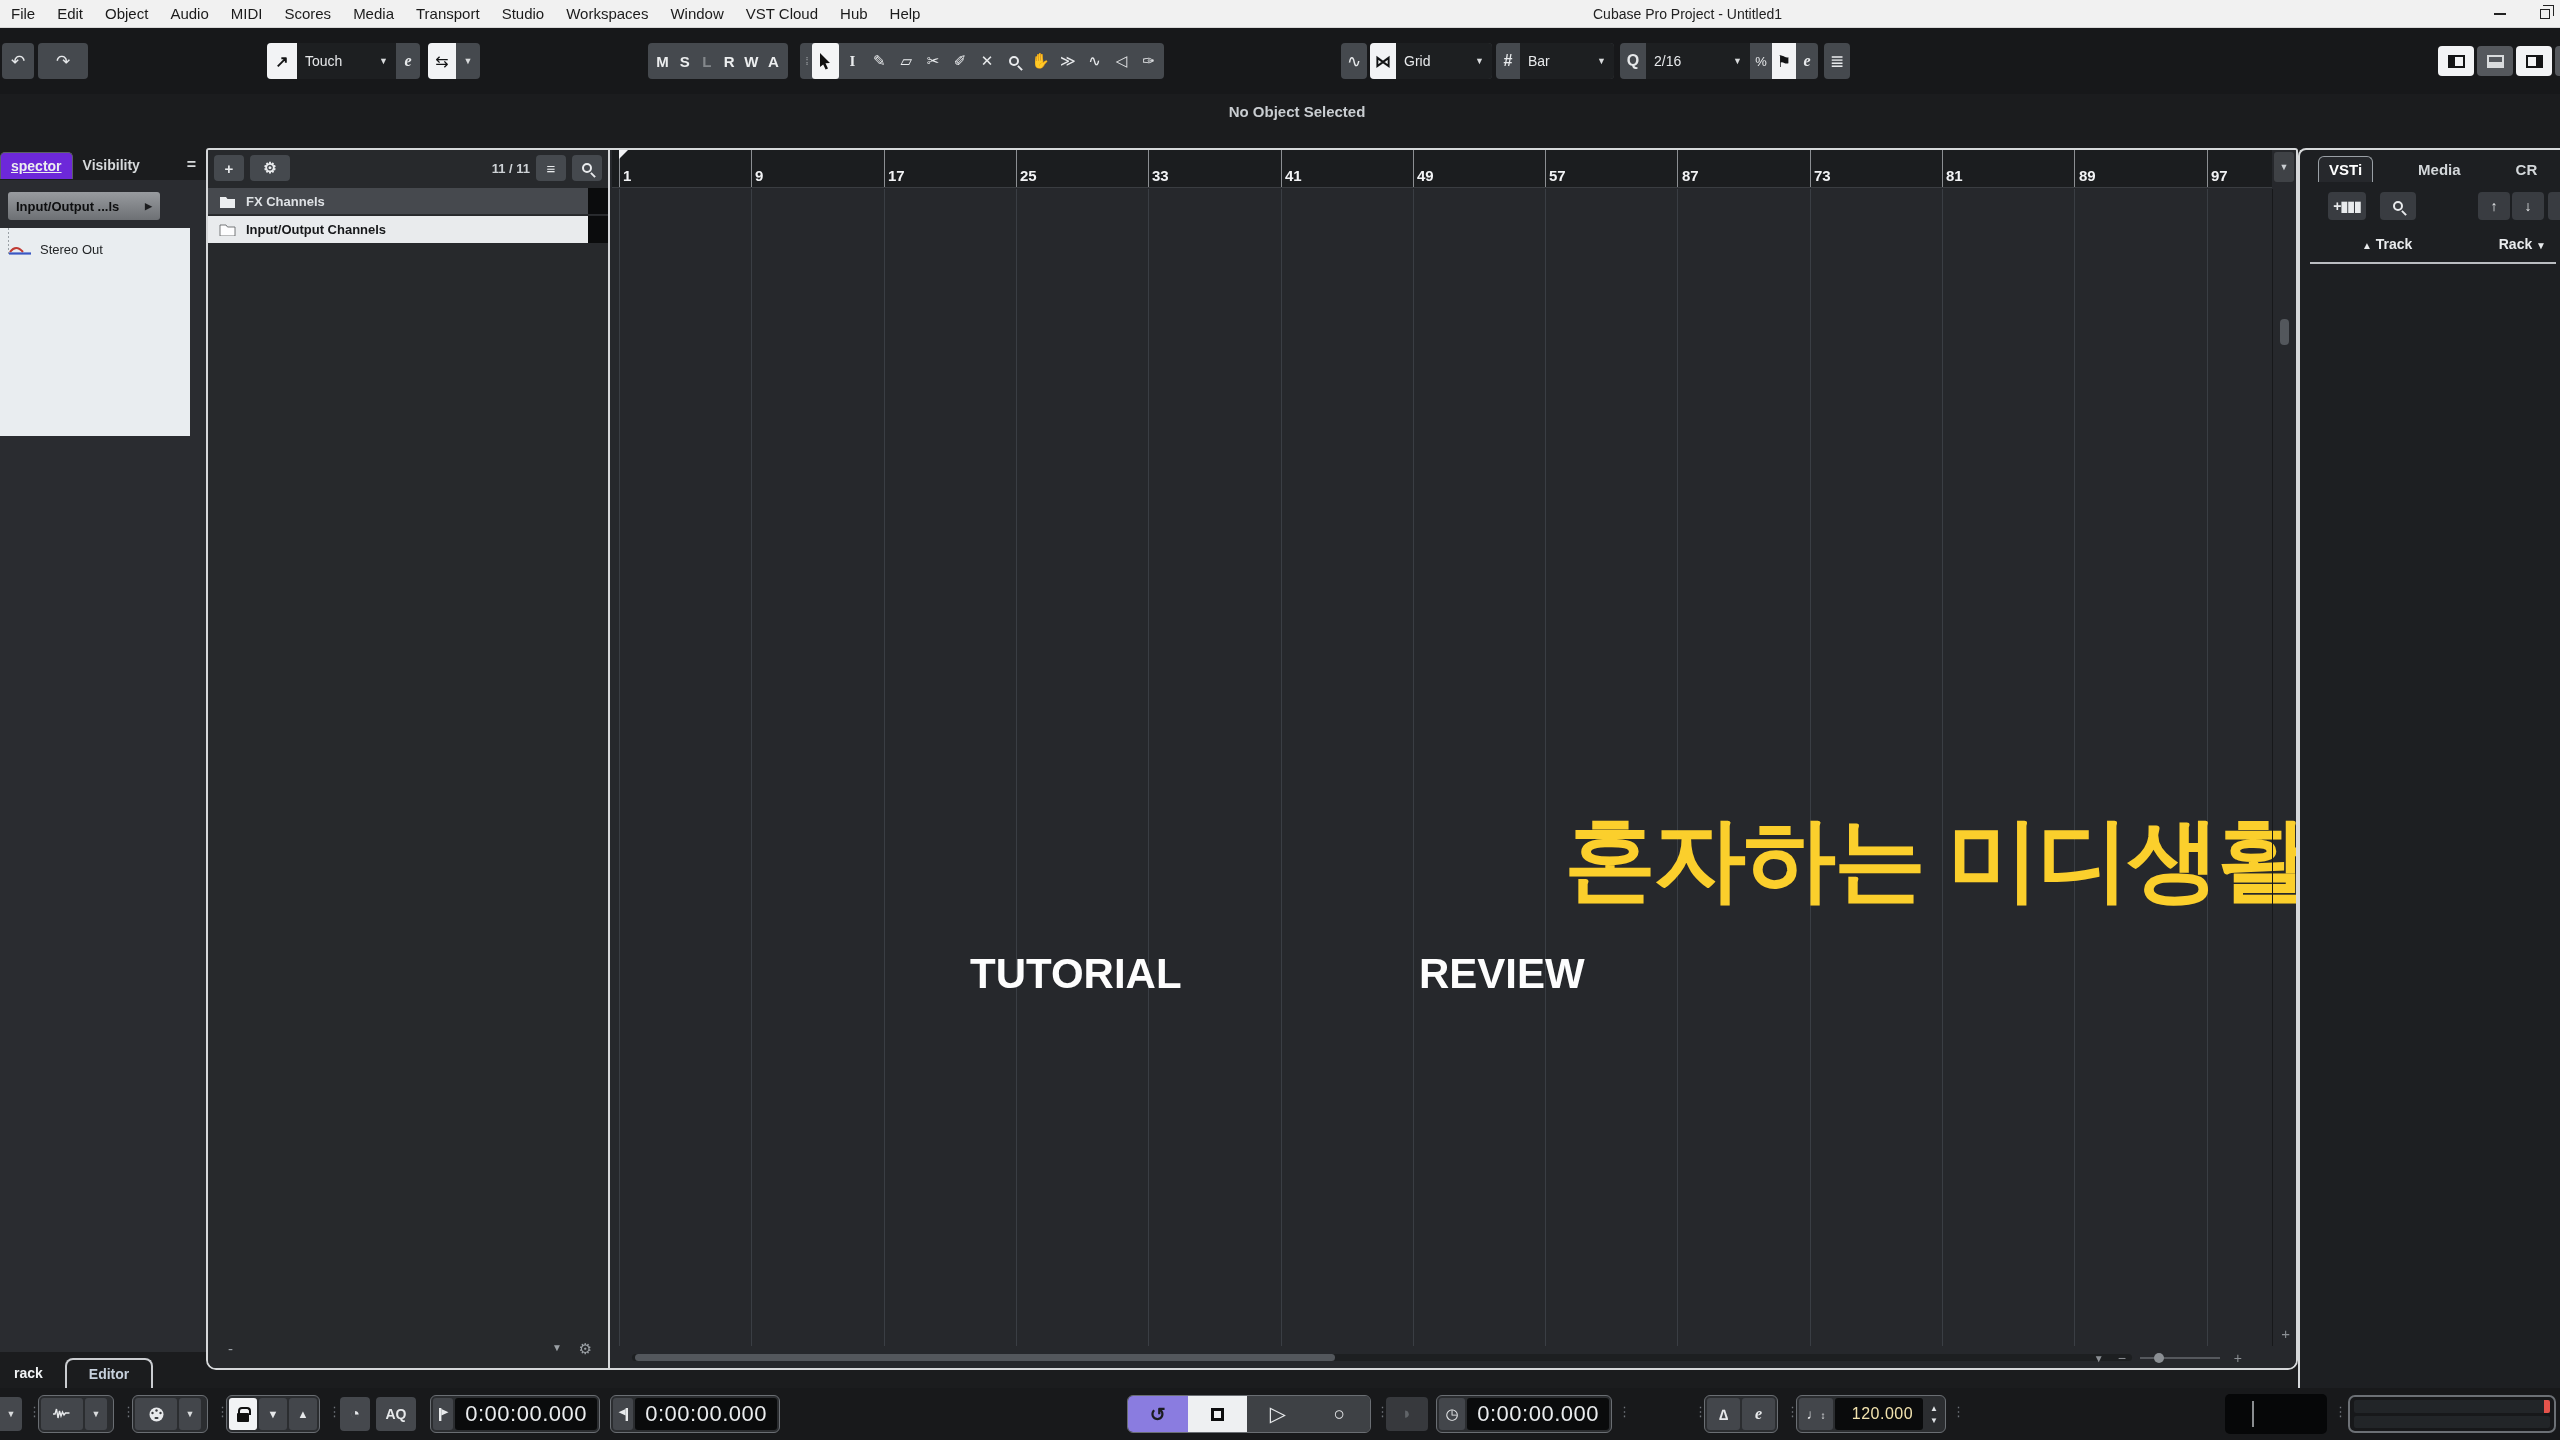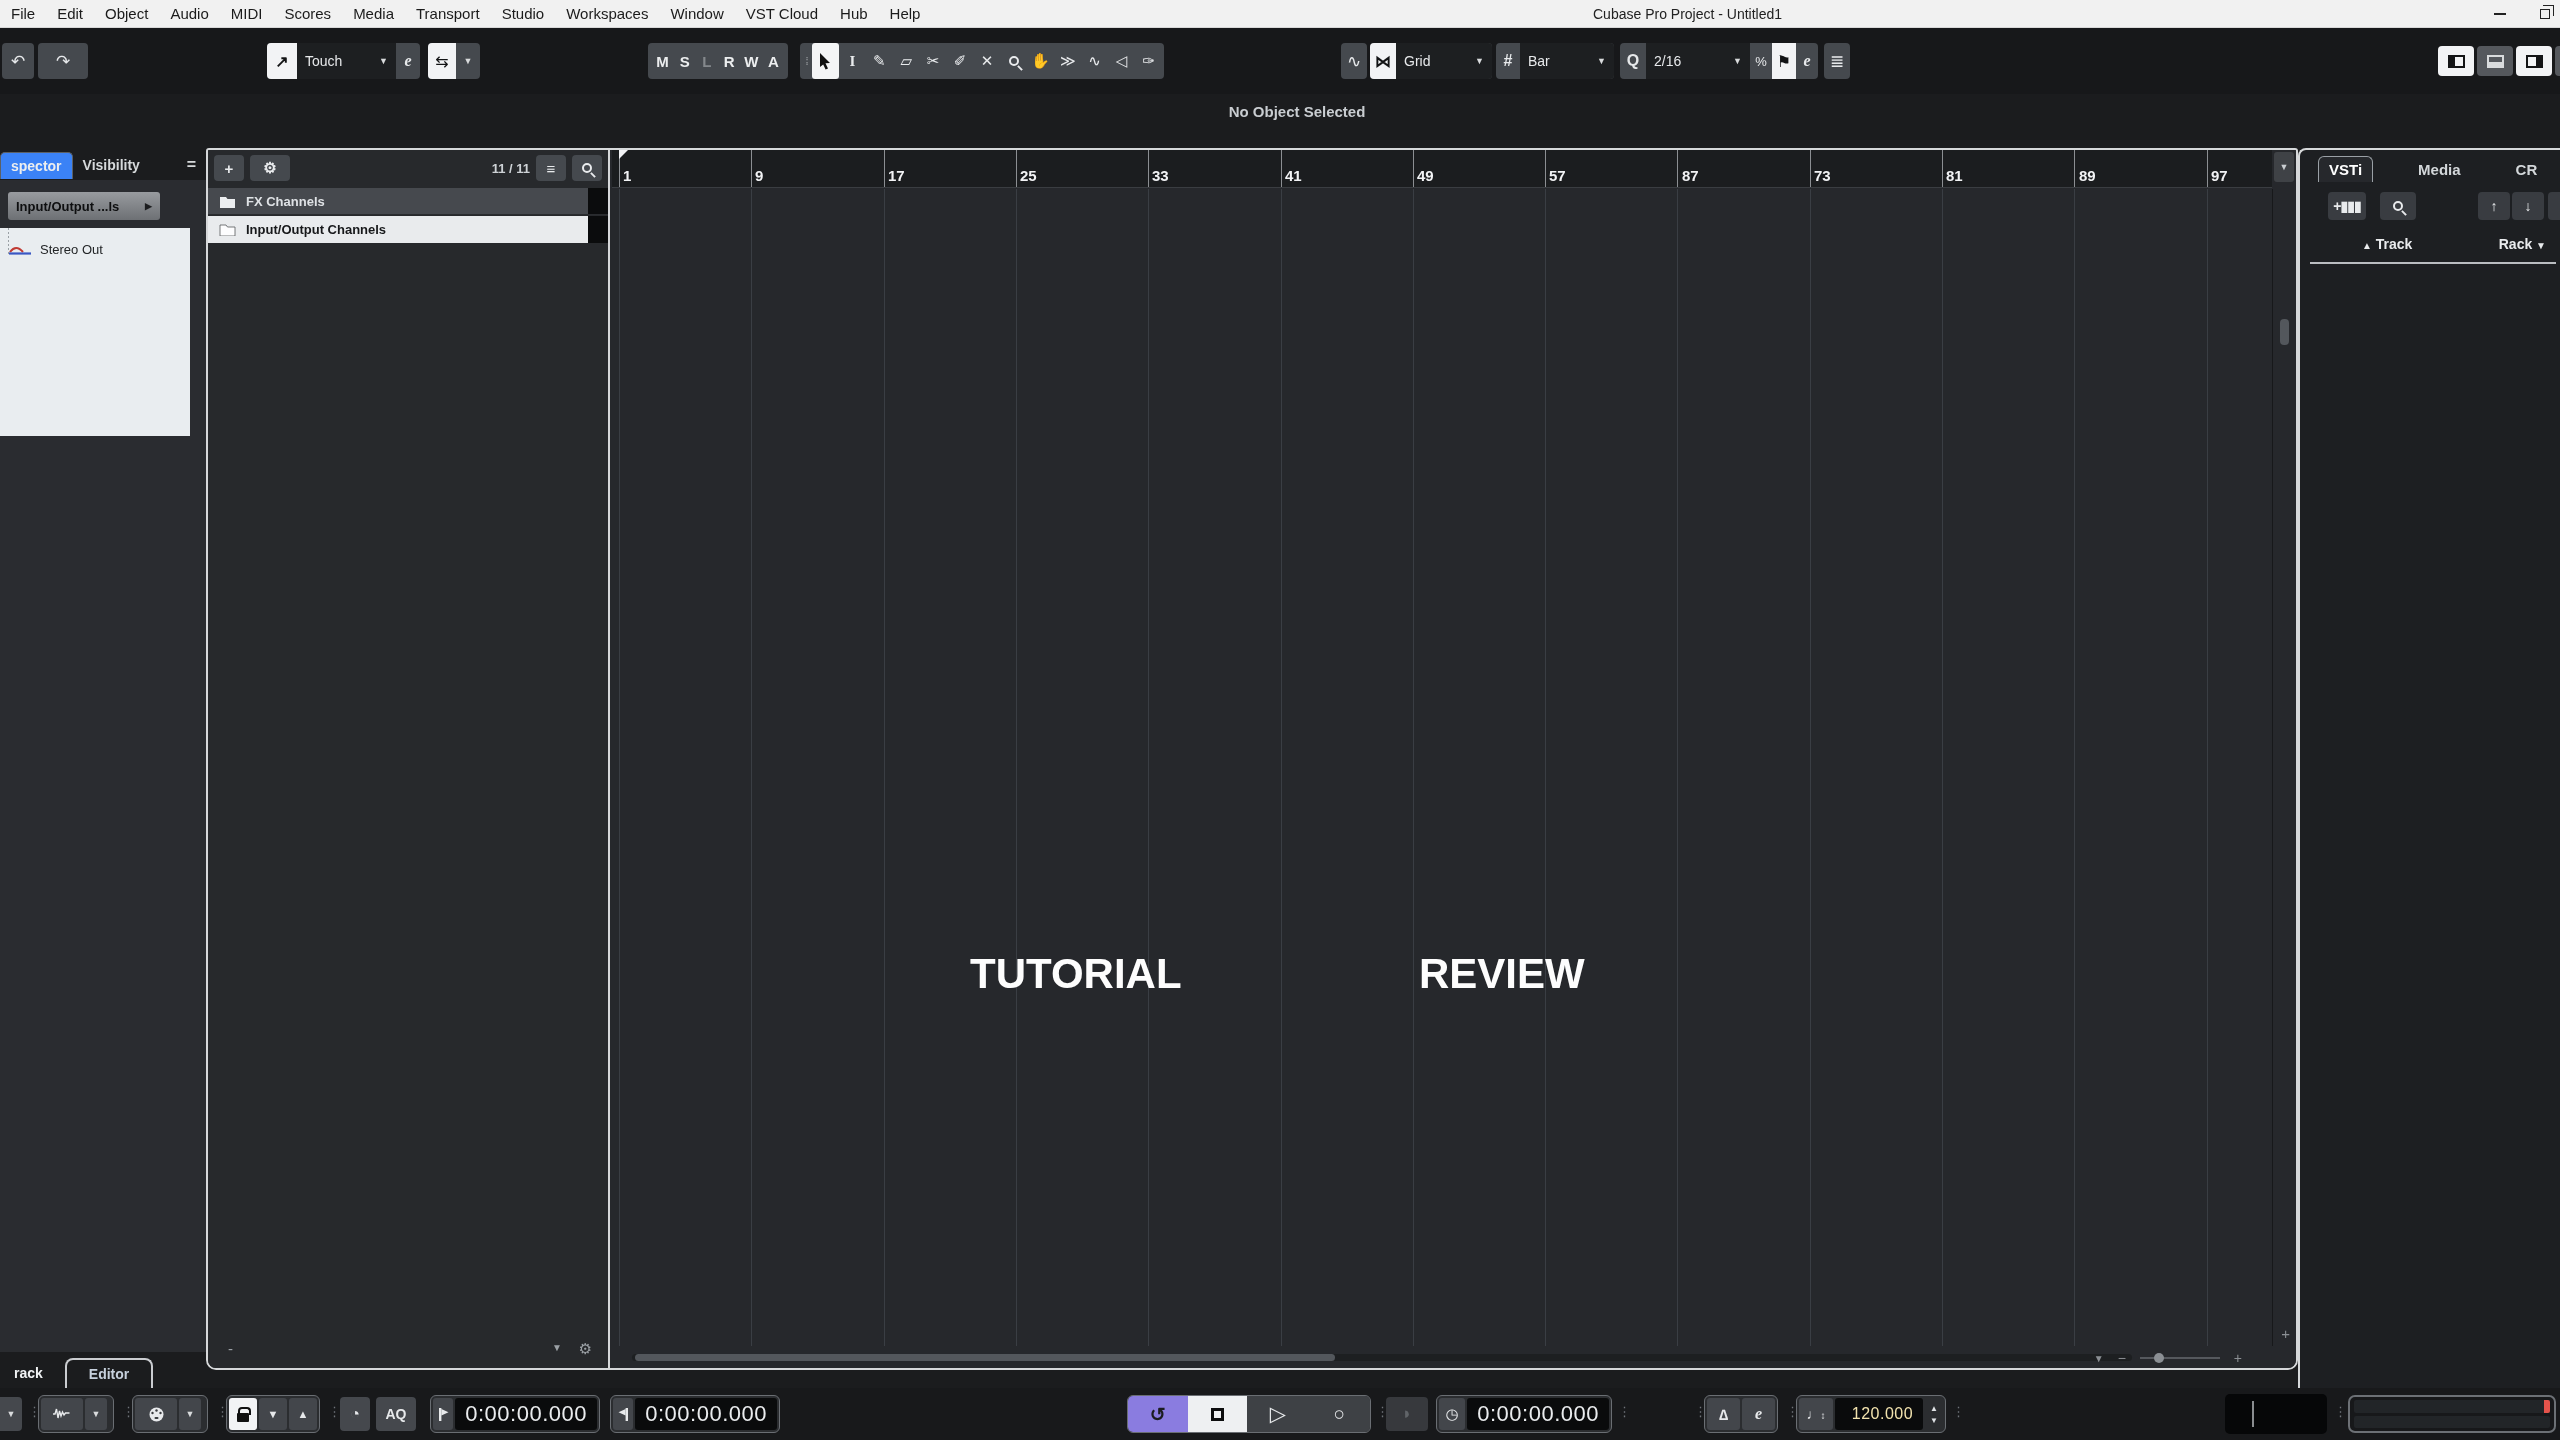--- a/index.html
+++ b/index.html
@@ -47,21 +47,21 @@
               color:#c9cdd1; font-size:15px; font-weight:bold; }
   .infoline span { position:absolute; left:1297px; top:9px; transform:translateX(-50%); }
 
   
   .main { position:absolute; top:130px; left:0; width:2560px; height:1258px; background:#1b1c1e; }
 
   
   .inspector { position:absolute; left:0; top:0; width:206px; height:1258px; background:#1b1c1e; }
   .insp-tabs { position:absolute; top:20px; left:0; width:100%; height:30px; display:flex; align-items:center; }
   .insp-tab { font-size:14px; font-weight:bold; color:#eceeef; padding:5px 10px; }
-  .insp-tab.active { background:#3b82f6; border:1px solid #5c6064; border-bottom:none; border-radius:5px 5px 0 0; }
+  .insp-tab.active { background:#6d28d9; border:1px solid #5c6064; border-bottom:none; border-radius:5px 5px 0 0;text-decoration:underline; }
   .insp-tab.dim { color:#d6d9db; font-weight:bold; }
   .insp-menu { margin-left:auto; margin-right:10px; color:#d6d9db; font-size:16px; font-weight:bold; }
   .insp-body { position:absolute; top:50px; left:0; width:206px; height:1190px; background:#2a2c30; }
   .io-btn { position:absolute; left:8px; top:12px; width:152px; height:28px; border-radius:3px;
             background:linear-gradient(#989b9f,#6d7074); color:#0e0f10; font-weight:bold; font-size:13px;
             display:flex; align-items:center; padding:0 8px; }
   .io-btn .arr { margin-left:auto; font-size:9px; color:#1c1d1f; }
   .insp-light { position:absolute; left:0; top:48px; width:190px; height:208px; background:#e9edf0; }
   .stereo-row { position:absolute; left:8px; top:14px; display:flex; align-items:center; gap:8px;
                 color:#232527; font-size:13px; }
@@ -406,20 +406,21 @@
         <span class="bar-num" style="left:1070px;">87</span>
         <span class="bar-num" style="left:1202px;">73</span>
         <span class="bar-num" style="left:1334px;">81</span>
         <span class="bar-num" style="left:1467px;">89</span>
         <span class="bar-num" style="left:1599px;">97</span>
       </div>
       <div class="ruler-dd">▼</div>
 
       <div class="grid-body"></div>
 
+      <div class="overlay-title">혼자하는 미디생활</div>
       <div class="overlay-tag" style="left:358px;text-align:center;">TUTORIAL</div>
       <div class="overlay-tag" style="left:807px;">REVIEW</div>
 
       <div class="vscroll">
         <span class="vthumb"></span>
         <span class="vplus">+</span>
       </div>
       <div class="hscroll">
         <span class="htrack"></span>
         <span class="hthumb"></span>

